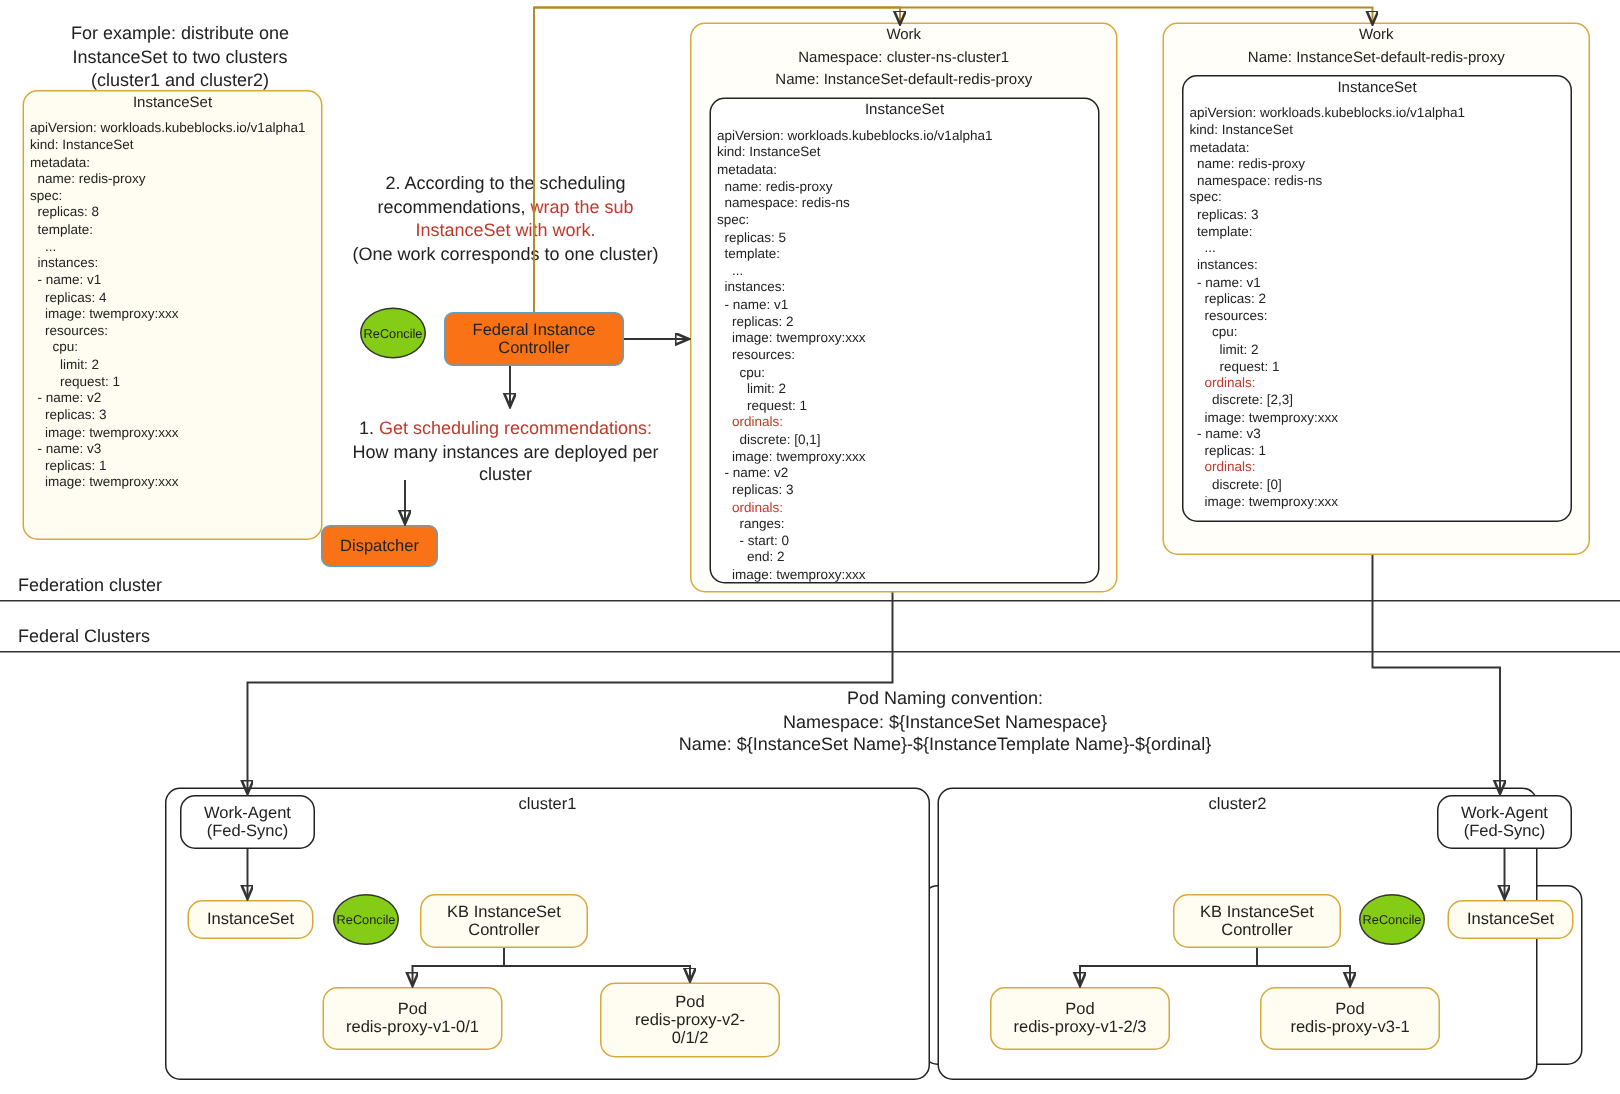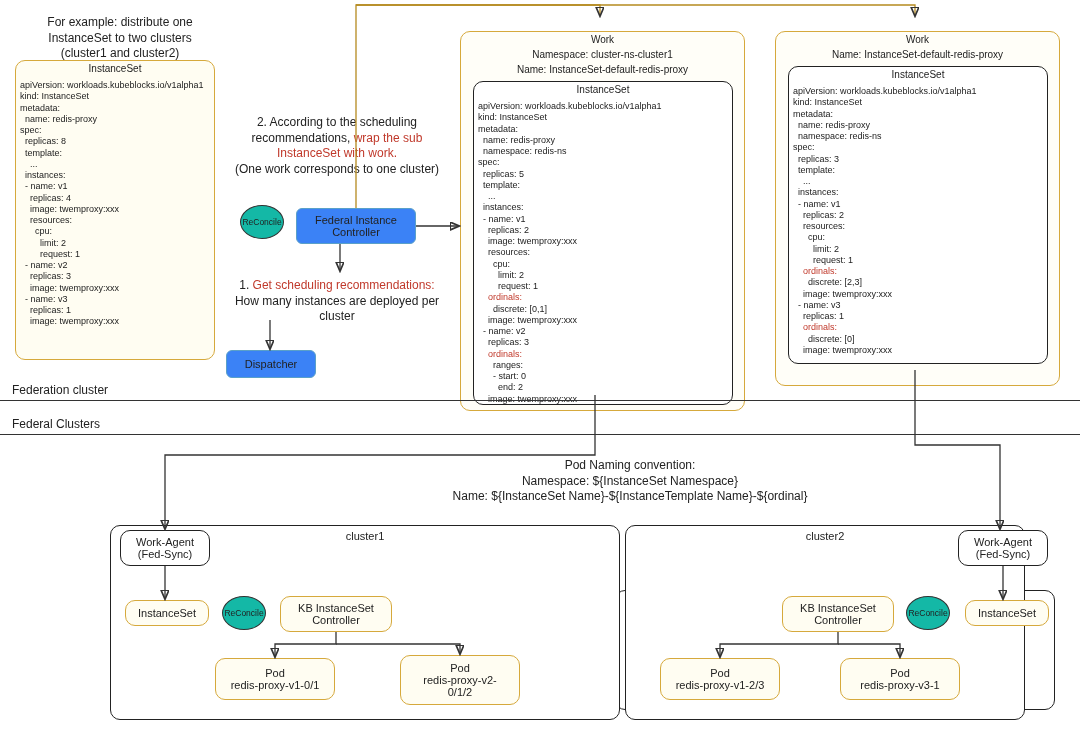--- a/index.html
+++ b/index.html
@@ -13,39 +13,39 @@
     overflow: hidden;
     color: #222;
   }
   .box {
     position: absolute;
     border: 1.5px solid #333;
     border-radius: 10px;
     background: #fff;
   }
   .yellow { border-color: #d6a93c; background: #fffdf2; }
-  .yellow-light { border-color: #d6a93c; background: #fffef8; margin-top: 16px; }
-  .blue { border-color: #5aa0c8; background: #3b82f6; border-radius: 6px; }
+  .yellow-light { border-color: #d6a93c; background: #fffef8; }
+  .blue { border-color: #5aa0c8; background: #f97316; border-radius: 6px; }
   .black { border-color: #222; background: #fff; }
   .label { text-align: center; font-size: 11px; padding: 2px 4px; }
   .tiny { font-size: 9.5px; }
   .red { color: #c0392b; }
   .centered { display: flex; align-items: center; justify-content: center; text-align: center; }
   .yaml { white-space: pre; font-size: 9px; line-height: 1.25; padding: 4px; overflow: hidden; }
   .title { text-align: center; font-size: 10px; padding: 2px 0; }
   .section-label { position: absolute; font-size: 12px; }
   .annotation { position: absolute; font-size: 12px; text-align: center; line-height: 1.3; }
   .reconcile {
     position: absolute;
     width: 44px; height: 34px;
     border: 1.2px solid #333;
     border-radius: 50%;
     display: flex; align-items: center; justify-content: center;
     font-size: 8.5px;
-    background: #14b8a6;
+    background: #84cc16;
   }
   .hr { position: absolute; height: 0; border-top: 1.5px solid #333; }
   svg.arrows { position: absolute; left:0; top:0; width:1080px; height:729px; pointer-events:none; }
   svg.arrows path { stroke: #333; stroke-width: 1.3; fill: none; }
   svg.arrows .yarrow { stroke: #b58a1f; }
   .arrowhead { fill: #333; }
   .arrowhead-y { fill: #b58a1f; }
 </style>
 </head>
 <body>
@@ -91,21 +91,21 @@
 <div class="reconcile" style="left:240px; top:205px">ReConcile</div>
 <div class="box blue centered" style="left:296px; top:208px; width:120px; height:36px; white-space:pre">Federal Instance
 Controller</div>
 
 <div class="annotation" style="left:232px; top:278px; width:210px">
   <span>1. </span><span class="red">Get scheduling recommendations:</span><br>
   <span>How many instances are deployed
 per cluster</span>
 </div>
 
-<div class="box blue centered" style="left:226px; top:350px; width:90px; height:28px">Dispatcher</div>
+<div class="box blue centered" style="left:214px; top:350px; width:78px; height:28px">Dispatcher</div>
 
 <div class="box yellow-light" style="left:460px; top:15px; width:285px; height:380px">
   <div class="title">Work</div>
   <div class="title tiny">Namespace: cluster-ns-cluster1</div>
   <div class="title tiny">Name: InstanceSet-default-redis-proxy</div>
   <div class="box black" style="position:relative; left:12px; top:4px; width:260px; height:324px">
     <div class="title">InstanceSet</div>
     <div class="yaml"><div>apiVersion: workloads.kubeblocks.io/v1alpha1</div><div>kind: InstanceSet</div><div>metadata:</div><div>  name: redis-proxy</div><div>  namespace: redis-ns</div><div>spec:</div><div>  replicas: 5</div><div>  template:</div><div>    ...</div><div>  instances:</div><div>  - name: v1</div><div>    replicas: 2</div><div>    image: twemproxy:xxx</div><div>    resources:</div><div>      cpu:</div><div>        limit: 2</div><div>        request: 1</div><div class="red">    ordinals:</div><div>      discrete: [0,1]</div><div>    image: twemproxy:xxx</div><div>  - name: v2</div><div>    replicas: 3</div><div class="red">    ordinals:</div><div>      ranges:</div><div>      - start: 0</div><div>        end: 2</div><div>    image: twemproxy:xxx</div></div>
   </div>
 </div>

